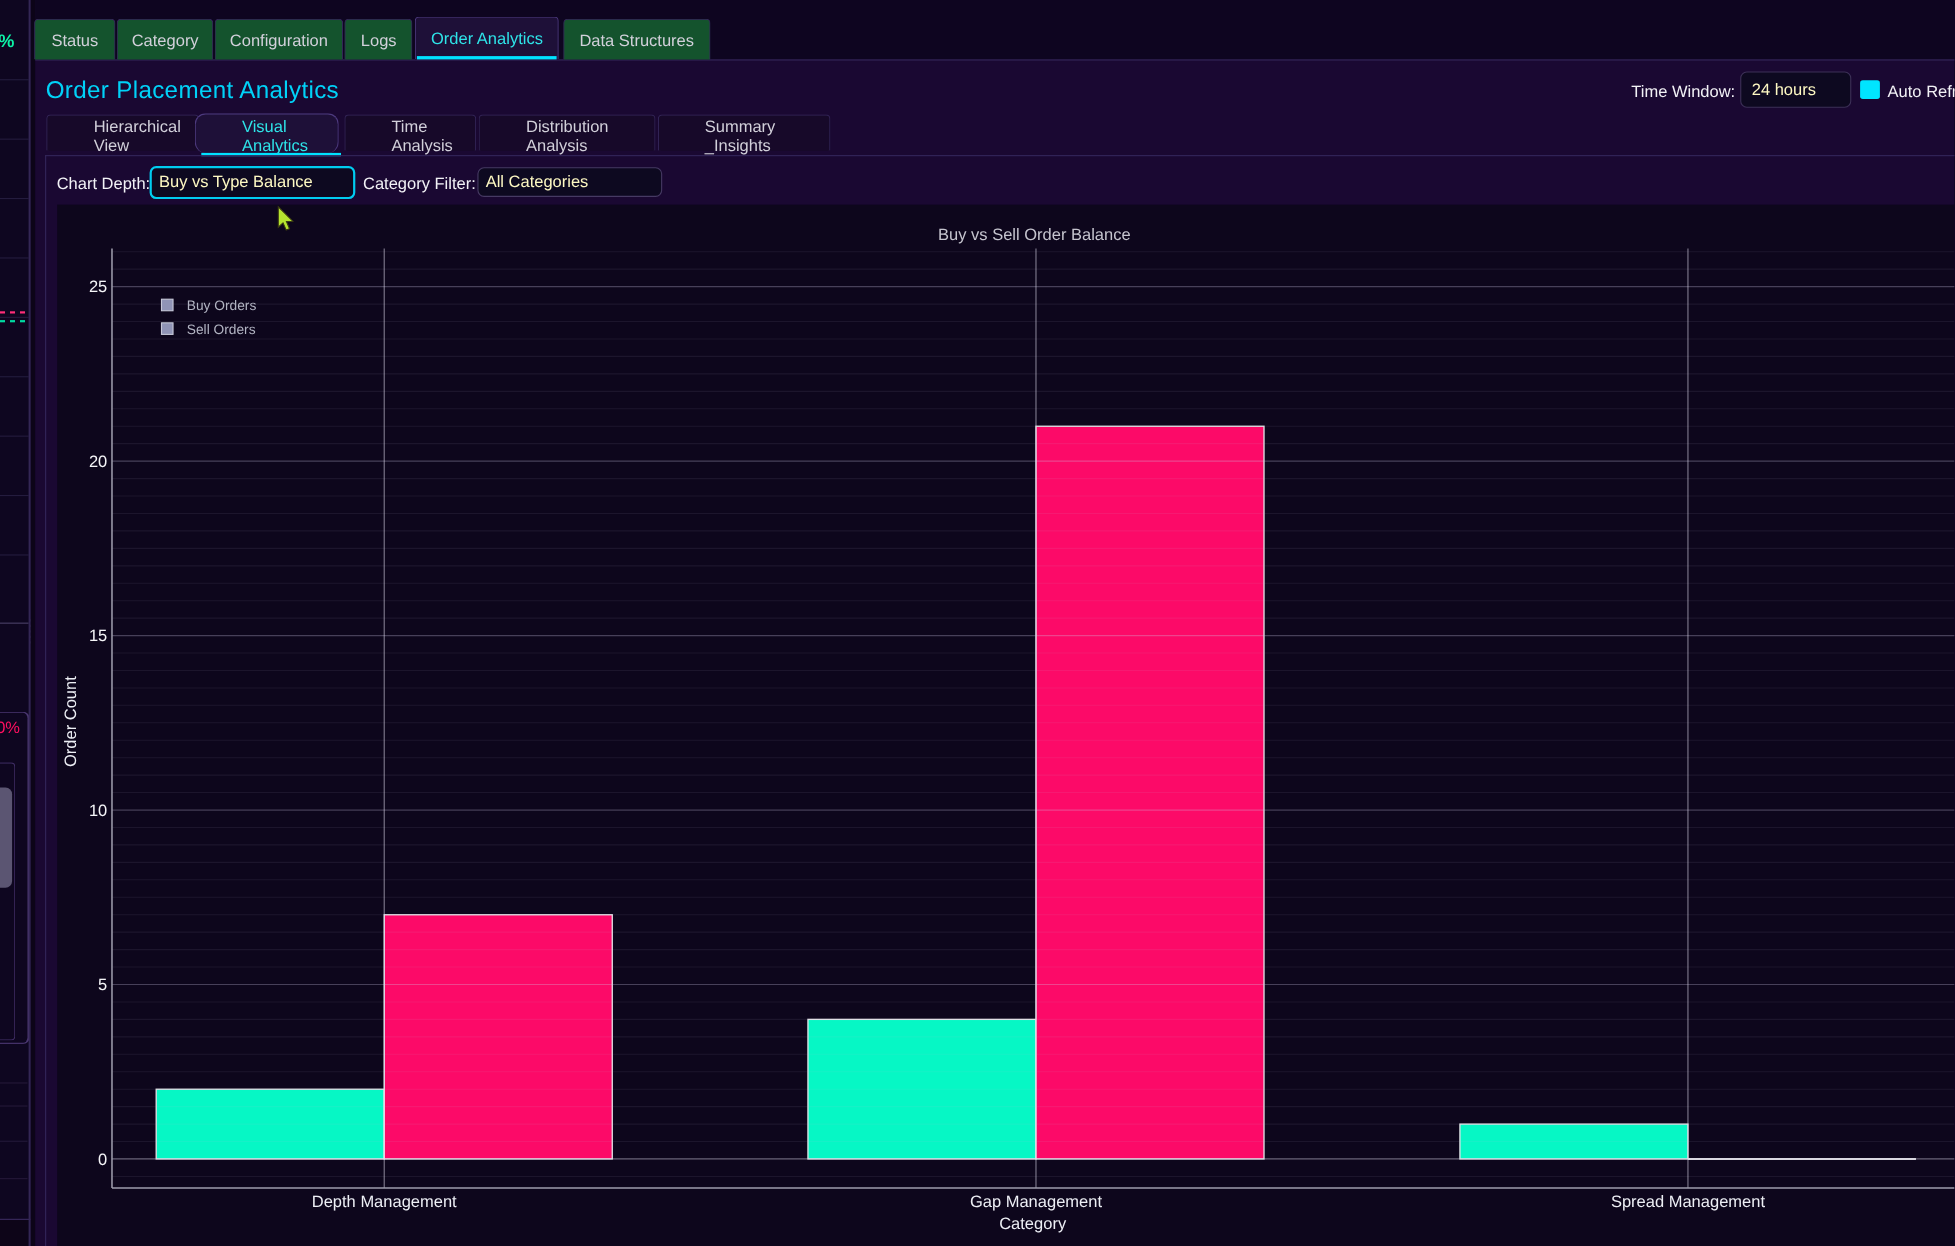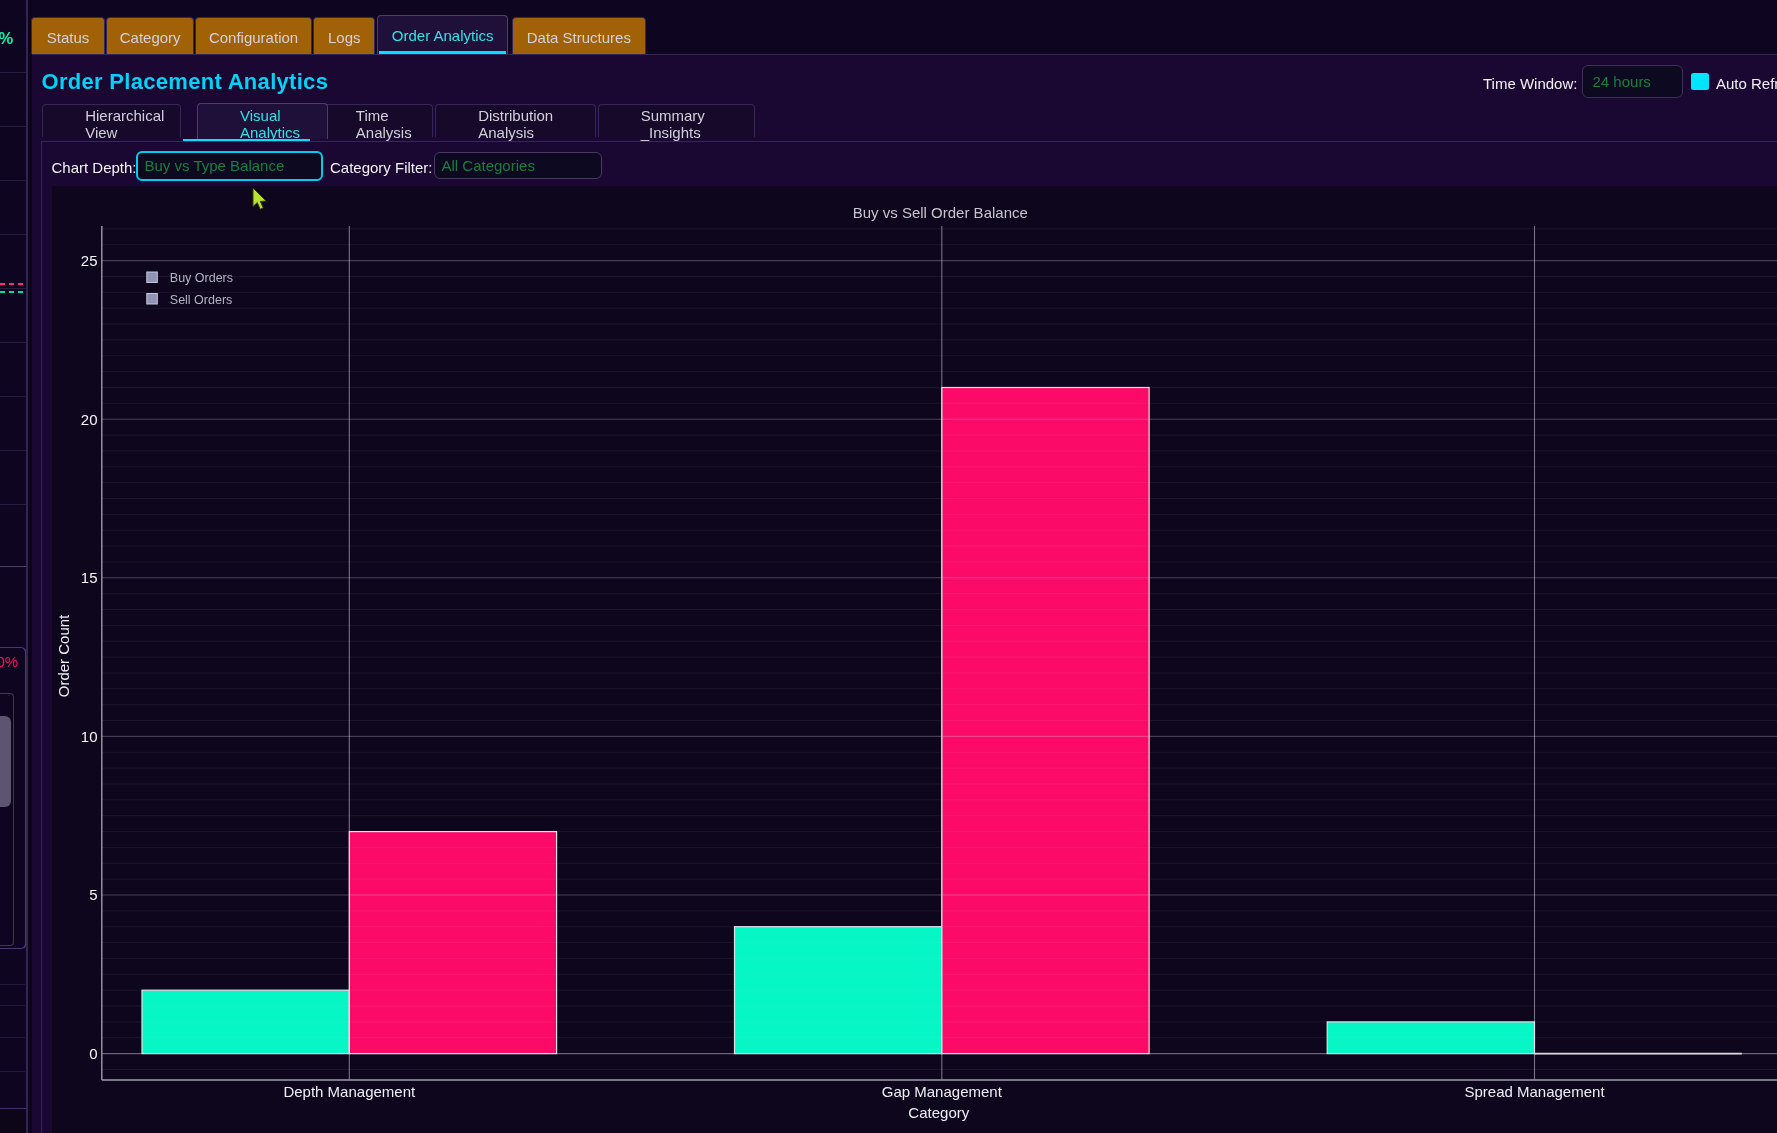--- a/index.html
+++ b/index.html
@@ -1,26 +1,26 @@
 <!DOCTYPE html>
 <html><head><meta charset="utf-8">
 <style>
 html,body{margin:0;padding:0;}
 body{width:1777px;height:1133px;overflow:hidden;position:relative;
   background:#0e0620;font-family:"Liberation Sans",sans-serif;}
 .abs{position:absolute;}
-.tab{position:absolute;box-sizing:border-box;background:#a16207;border:1px solid #35275a;
+.tab{position:absolute;box-sizing:border-box;background:#14532d;border:1px solid #35275a;
   border-bottom:none;border-radius:4px 4px 0 0;color:#d2d0da;font-size:15px;
   display:flex;align-items:center;justify-content:center;padding-top:2px;}
 .stab{position:absolute;box-sizing:border-box;background:#170929;border:1px solid #35275a;
   border-bottom:none;border-radius:4px 4px 0 0;color:#d2d0da;font-size:15px;
   display:flex;align-items:center;justify-content:center;padding-top:6px;padding-left:42px;}
 .lbl{position:absolute;color:#f2f2f6;font-size:15px;}
 .combo{position:absolute;box-sizing:border-box;background:#0d0920;border-radius:6px;
-  color:#15803d;font-size:15px;display:flex;align-items:center;}
+  color:#fef9c3;font-size:15px;display:flex;align-items:center;}
 </style></head>
 <body>
 <div class="abs" style="left:0;top:72px;width:26px;height:1px;background:#241c3e;"></div>
 <div class="abs" style="left:0;top:126px;width:26px;height:1px;background:#241c3e;"></div>
 <div class="abs" style="left:0;top:180px;width:26px;height:1px;background:#241c3e;"></div>
 <div class="abs" style="left:0;top:234px;width:26px;height:1px;background:#241c3e;"></div>
 <div class="abs" style="left:0;top:288px;width:26px;height:1px;background:#241c3e;"></div>
 <div class="abs" style="left:0;top:342px;width:26px;height:1px;background:#241c3e;"></div>
 <div class="abs" style="left:0;top:396px;width:26px;height:1px;background:#241c3e;"></div>
 <div class="abs" style="left:0;top:450px;width:26px;height:1px;background:#241c3e;"></div>
@@ -49,32 +49,32 @@
 <div class="abs" style="left:31.5px;top:0;width:1745.5px;height:1133px;background:#1a0832;"></div>
 <div class="abs" style="left:31.5px;top:0;width:1745.5px;height:53.9px;background:#0e0520;"></div>
 <div class="abs" style="left:31.5px;top:53.9px;width:1745.5px;height:1px;background:#35275a;"></div>
 <div class="tab" style="left:31.4px;top:17.2px;width:73.19999999999999px;height:36.8px;">Status</div>
 <div class="tab" style="left:106.0px;top:17.2px;width:88.30000000000001px;height:36.8px;">Category</div>
 <div class="tab" style="left:194.9px;top:17.2px;width:117.29999999999998px;height:36.8px;">Configuration</div>
 <div class="tab" style="left:313.2px;top:17.2px;width:62.19999999999999px;height:36.8px;">Logs</div>
 <div class="tab" style="left:512.0px;top:17.2px;width:133.70000000000005px;height:36.8px;">Data Structures</div>
 <div class="tab" style="left:377.3px;top:14.6px;width:130.8px;height:39.8px;background:#1e1038;border-color:#4d3a7e;color:#2ee4e8;">Order Analytics</div>
 <div class="abs" style="left:379.2px;top:51.3px;width:127.2px;height:3.2px;background:#00e2ff;"></div>
-<div class="abs" style="left:41.5px;top:68.5px;font-size:22px;font-weight:bold;color:#00d2f8;letter-spacing:0.3px;">Order Placement Analytics</div>
+<div class="abs" style="left:41.5px;top:68.5px;font-size:22px;font-weight:normal;color:#00d2f8;letter-spacing:0.3px;">Order Placement Analytics</div>
 <div class="lbl" style="left:1483px;top:74.5px;">Time Window:</div>
 <div class="combo" style="left:1581.5px;top:64.5px;width:101.5px;height:33px;border:1.5px solid #3c3057;">
     <span style="margin-left:10px;">24 hours</span>
   </div>
 <div class="abs" style="left:1690.5px;top:72.5px;width:18.5px;height:17px;background:#00e5ff;border-radius:2.5px;"></div>
 <div class="lbl" style="left:1716px;top:74.5px;white-space:nowrap;">Auto Refresh</div>
 <div class="stab" style="left:42.2px;top:104.2px;width:138.8px;height:32.6px;">Hierarchical View</div>
 <div class="stab" style="left:312.8px;top:104.2px;width:120.39999999999998px;height:32.6px;">Time Analysis</div>
 <div class="stab" style="left:435.2px;top:104.2px;width:160.50000000000006px;height:32.6px;">Distribution Analysis</div>
 <div class="stab" style="left:597.7px;top:104.2px;width:157.79999999999995px;height:32.6px;">Summary _Insights</div>
-<div class="stab" style="left:197px;top:102.9px;width:130.5px;height:35.9px;background:#1e1038;border-color:#4d3a7e;color:#2ee4e8;">Visual Analytics</div>
+<div class="stab" style="left:177px;top:102.9px;width:130.5px;height:35.9px;background:#1e1038;border-color:#4d3a7e;color:#2ee4e8;border-radius:10px;">Visual Analytics</div>
 <div class="abs" style="left:182.6px;top:138.8px;width:127.3px;height:2.9px;background:#00e2ff;"></div>
 <div class="abs" style="left:41.4px;top:140.7px;width:1735.6px;height:1px;background:#33265a;"></div>
 <div class="abs" style="left:41.4px;top:140.7px;width:1px;height:992.3px;background:#33265a;"></div>
 <div class="lbl" style="left:51.5px;top:159px;">Chart Depth:</div>
 <div class="combo" style="left:135.5px;top:151px;width:187px;height:29.5px;border:2px solid #00ccf0;">
     <span style="margin-left:7px;">Buy vs Type Balance</span>
   </div>
 <div class="lbl" style="left:330px;top:159px;">Category Filter:</div>
 <div class="combo" style="left:433.5px;top:151.5px;width:168px;height:27.5px;border:1.5px solid #463a63;">
     <span style="margin-left:7px;">All Categories</span>

